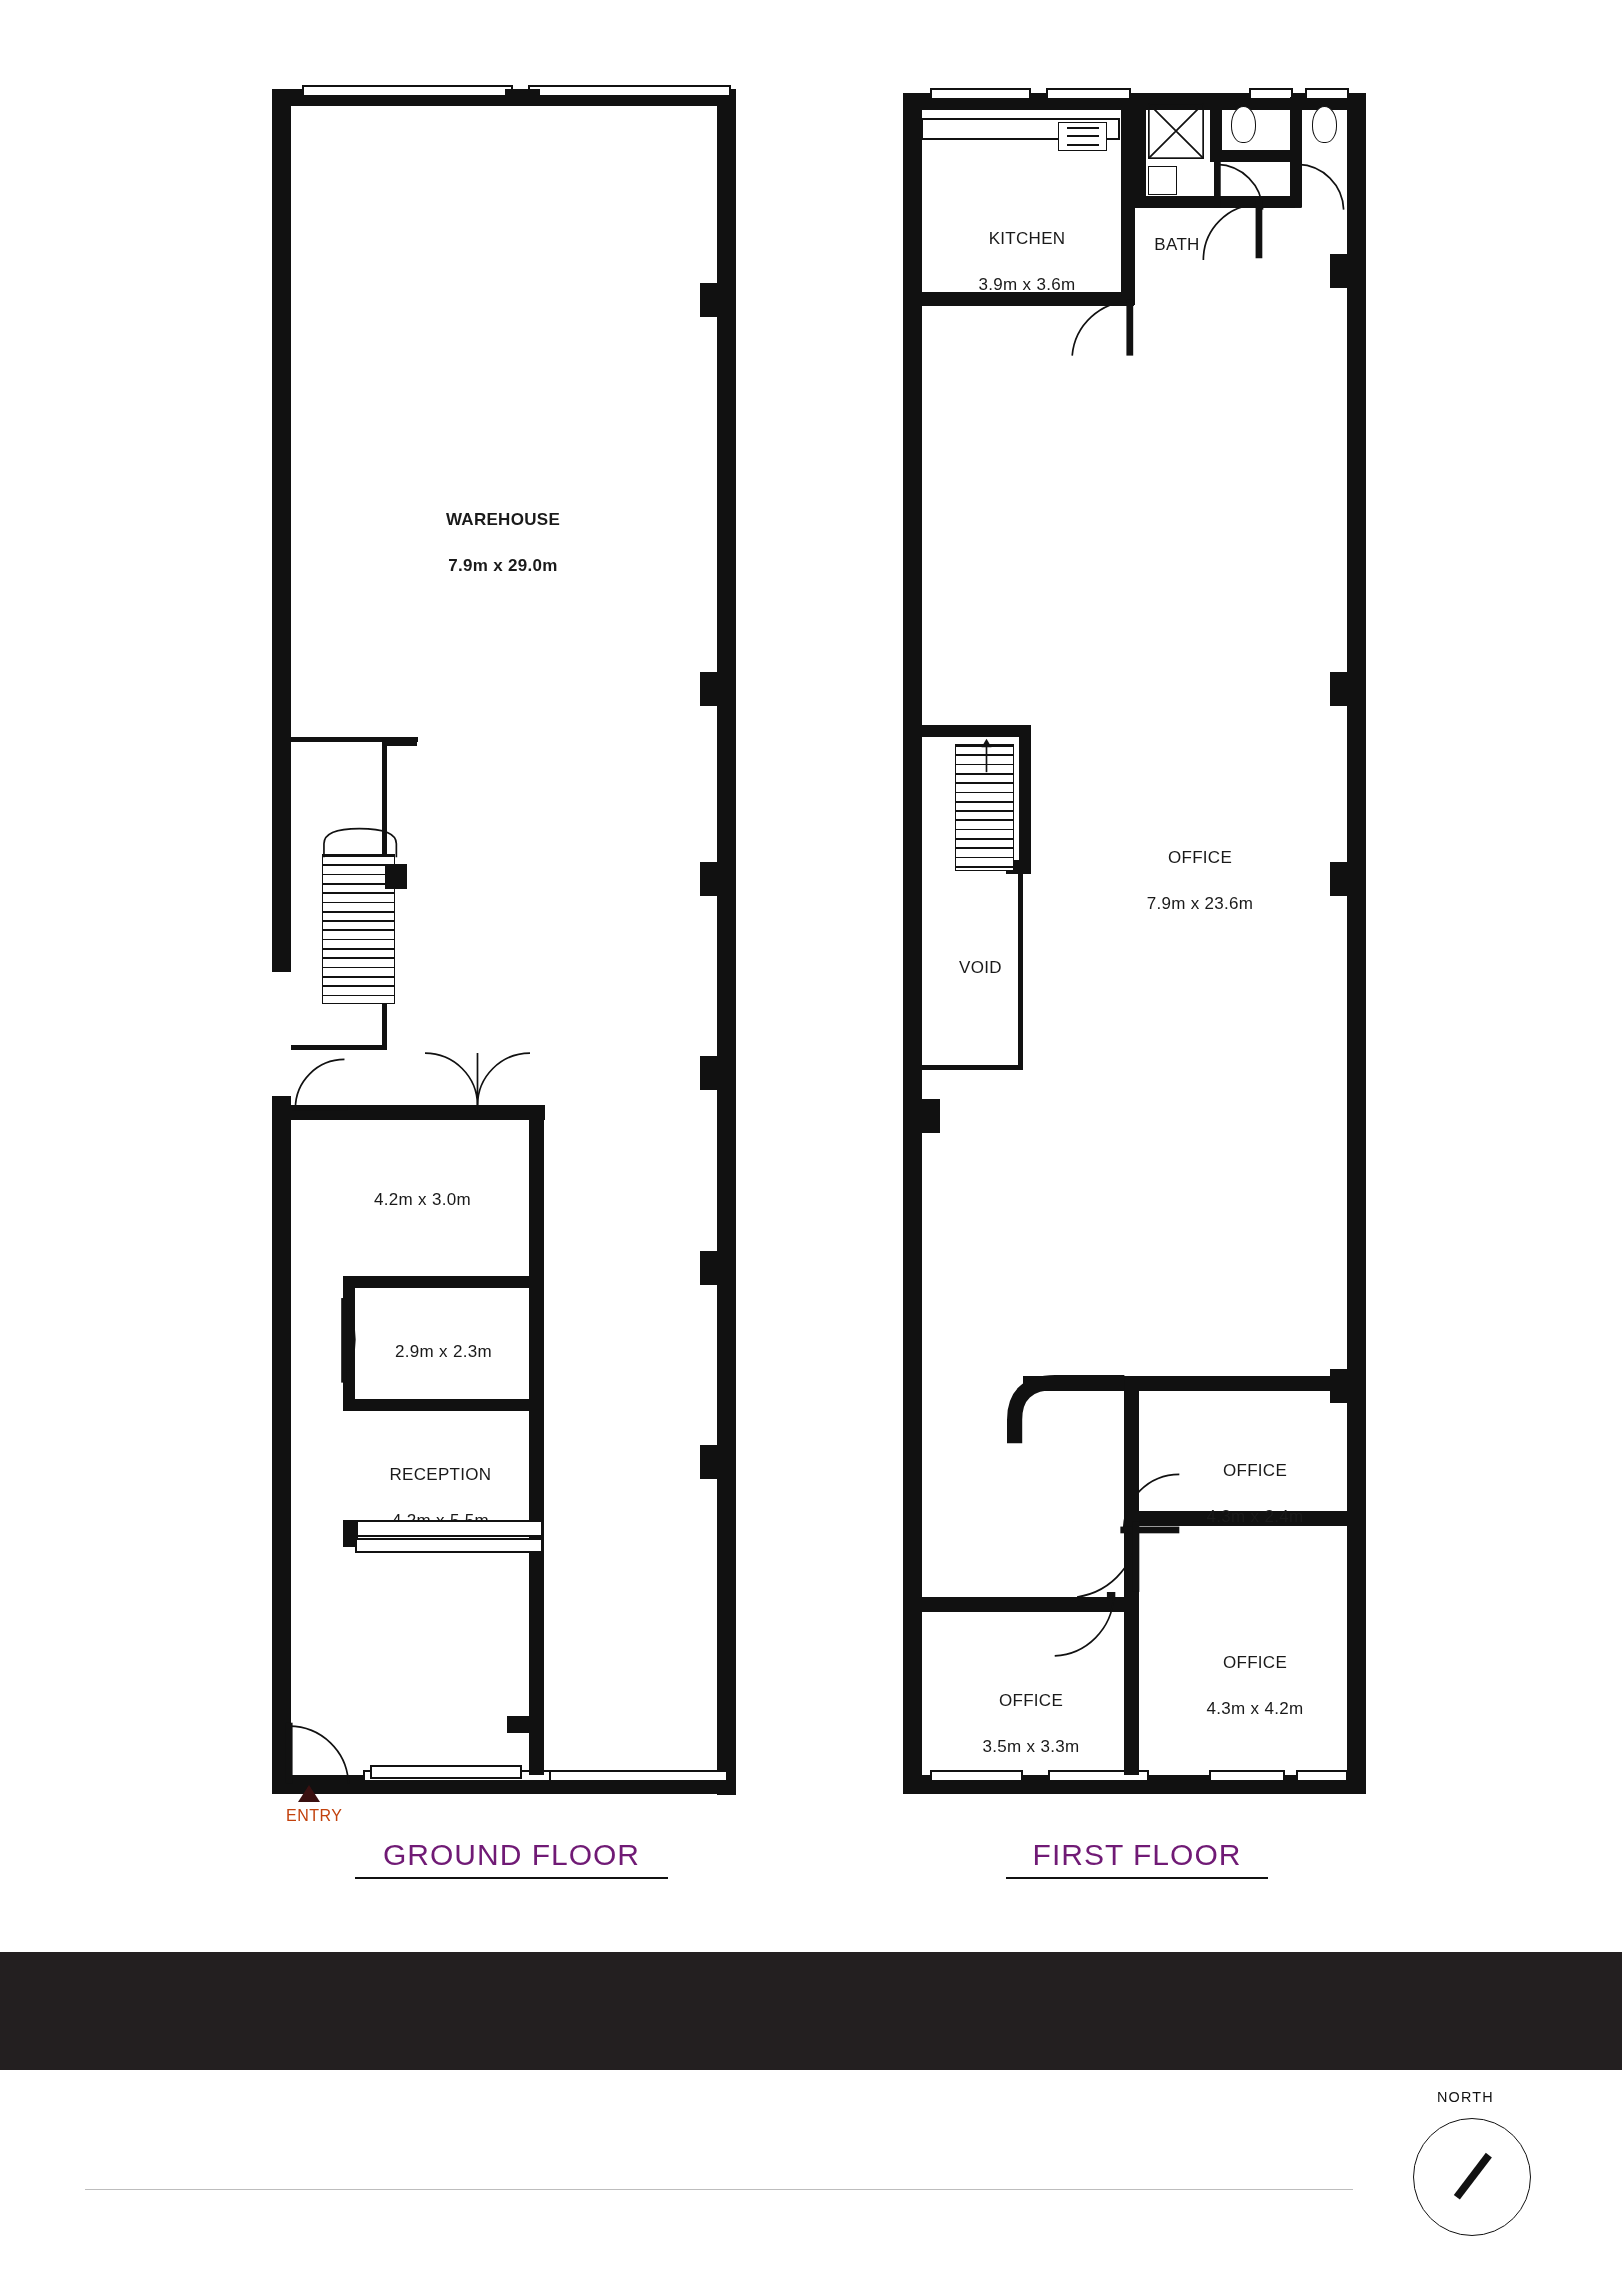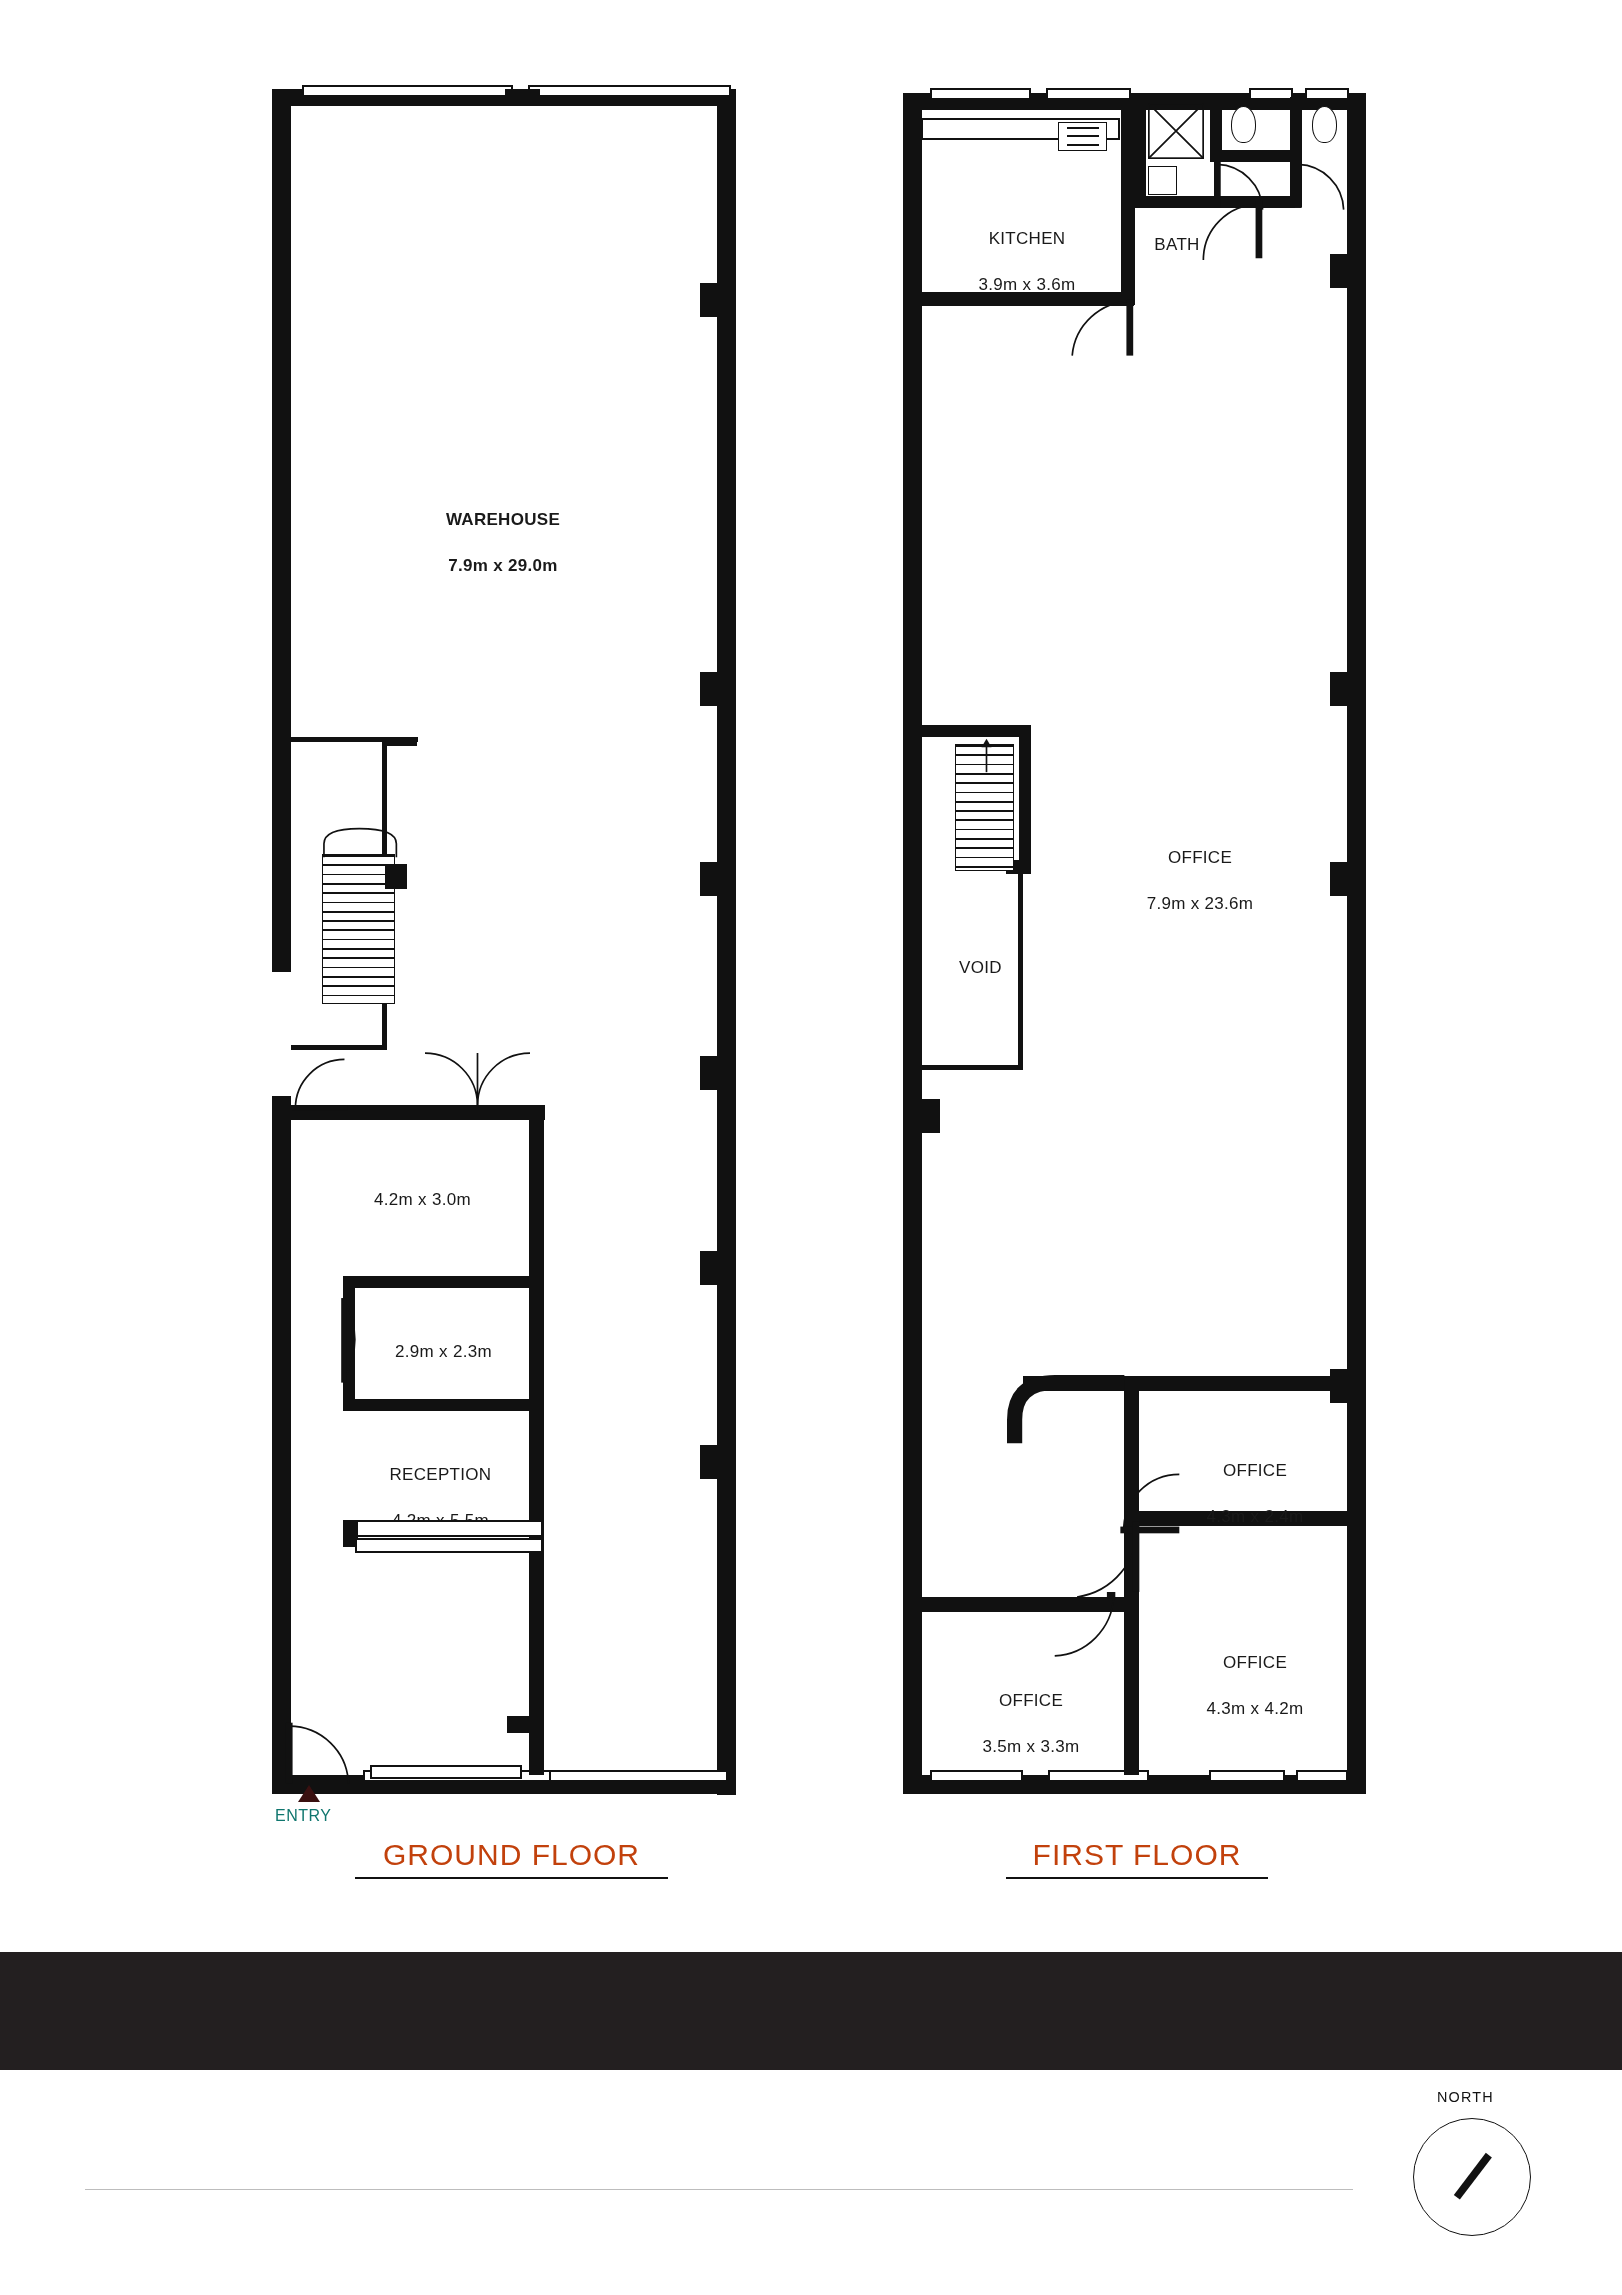--- a/index.html
+++ b/index.html
@@ -43,21 +43,21 @@
     letter-spacing: 0.3px;
     color: #1a1a1a;
     white-space: pre-line;
   }
   .room-label .nm { display: block; }
   .room-label .dim { display: block; }
   .floor-title {
     position: absolute;
     font-size: 30px;
     letter-spacing: 1px;
-    color: #c2410c;
+    color: #701a75;
     text-align: center;
     padding-bottom: 5px;
     border-bottom: 2.5px solid #111;
     white-space: nowrap;
   }
   
   .stairs {
     position: absolute;
     box-sizing: border-box;
     border: 1.7px solid #111;
@@ -101,21 +101,22 @@
   .compass-label {
     position: absolute;
     font-size: 14.4px;
     letter-spacing: 1.2px;
     color: #111;
   }
   .entry-label {
     position: absolute;
     font-size: 16px;
     letter-spacing: 0.5px;
-    color: #0f766e;
+    color: #c2410c;
+    margin-left: 11px;
   }
   .entry-tri {
     position: absolute;
     width: 0; height: 0;
     border-left: 11px solid transparent;
     border-right: 11px solid transparent;
     border-bottom: 17px solid #3a1010;
   }
   .sink {
     position: absolute;

